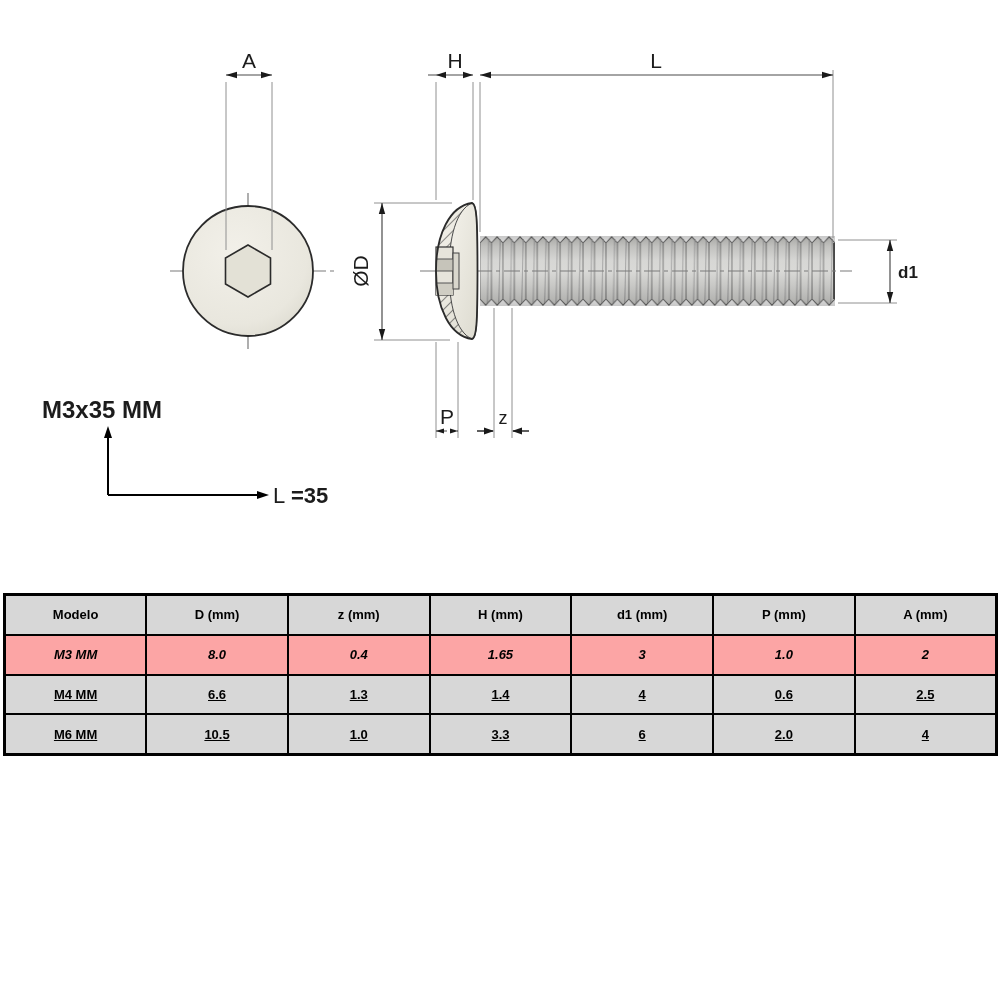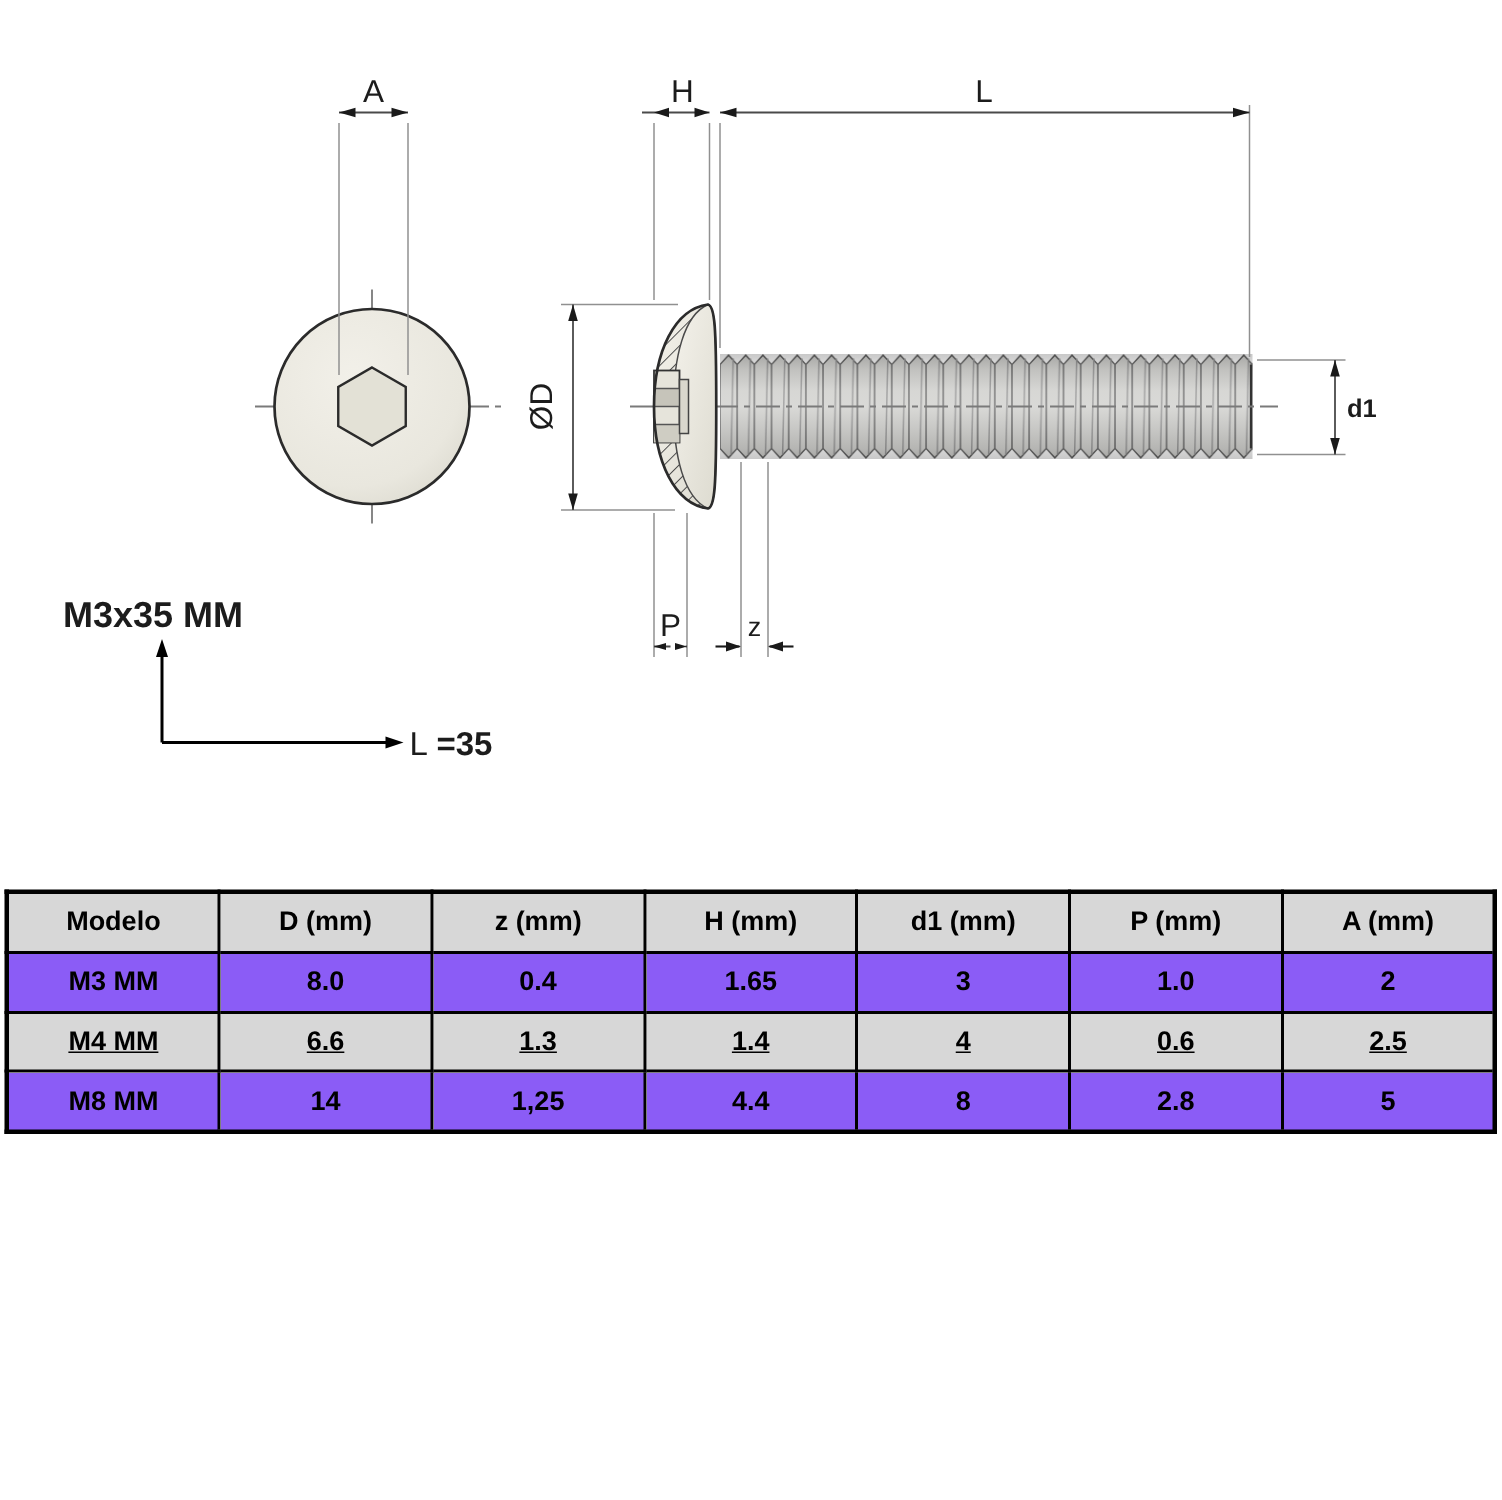--- a/index.html
+++ b/index.html
@@ -11,24 +11,24 @@
   .dimlabel-small{font-size:18px;}
   .dimlabel-bold{font-size:17px;font-weight:bold;}
   .callout-model{font-size:24px;font-weight:bold;}
   .callout-L{font-size:22px;}
   .callout-val{font-size:22px;font-weight:bold;}
 
   .spec-table-wrap{position:absolute;left:3px;top:593px;width:995px;}
   table.spec{border-collapse:collapse;width:100%;table-layout:fixed;
              border:3px solid #000;}
   table.spec td, table.spec th{border:2px solid #000;height:25.8px;
-             font-size:18px;font-weight:bold;text-align:center;vertical-align:middle;
+             font-size:13px;font-weight:bold;text-align:center;vertical-align:middle;
              color:#000;padding:6px;overflow:hidden;}
   tr.hdr  td{background:#d7d7d7;}
-  tr.dark td{background:#8b5cf6;}
+  tr.dark td{background:#fca5a5;font-style:italic;}
   tr.lite td{background:#d7d7d7;text-decoration:underline;}
 </style>
 </head>
 <body>
 
 <div class="page">
 
   <svg class="drawing" width="1001" height="560" viewBox="0 0 1001 560">
     <defs>
       <radialGradient id="headGrad" cx="40%" cy="35%" r="80%">
@@ -196,26 +196,26 @@
         </tr>
         <tr class="lite">
           <td>M4 MM</td>
           <td>6.6</td>
           <td>1.3</td>
           <td>1.4</td>
           <td>4</td>
           <td>0.6</td>
           <td>2.5</td>
         </tr>
-        <tr class="dark">
-          <td>M8 MM</td>
-          <td>14</td>
-          <td>1,25</td>
-          <td>4.4</td>
-          <td>8</td>
-          <td>2.8</td>
-          <td>5</td>
+        <tr class="lite">
+          <td>M6 MM</td>
+          <td>10.5</td>
+          <td>1.0</td>
+          <td>3.3</td>
+          <td>6</td>
+          <td>2.0</td>
+          <td>4</td>
         </tr>
       </tbody>
     </table>
   </div>
 
 </div>
 
 </body></html>

